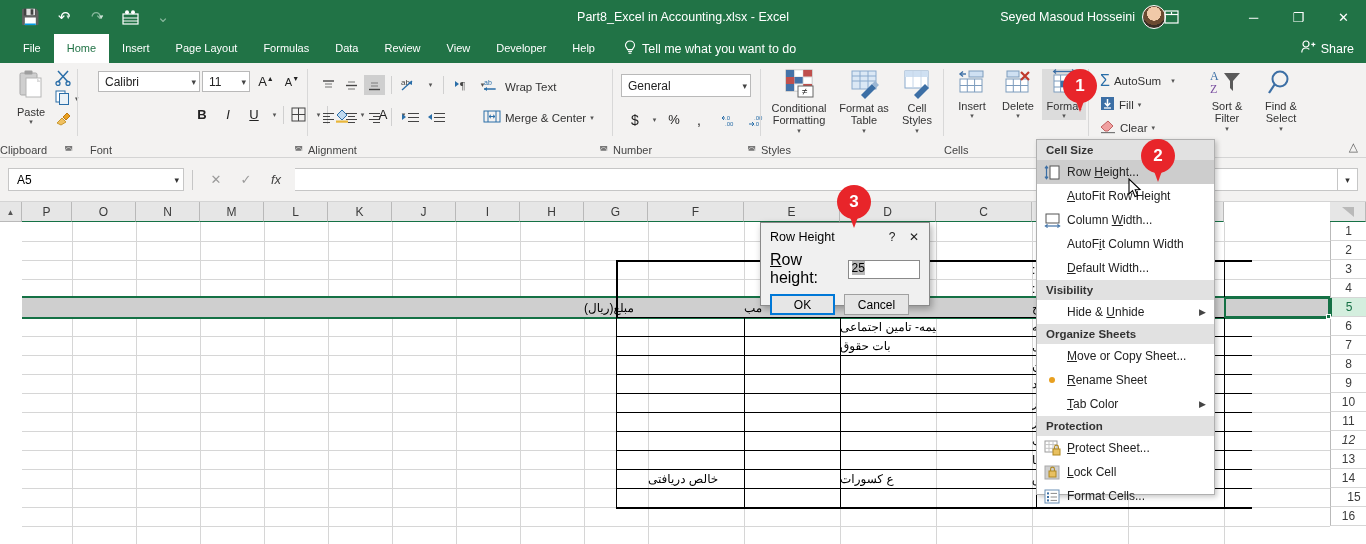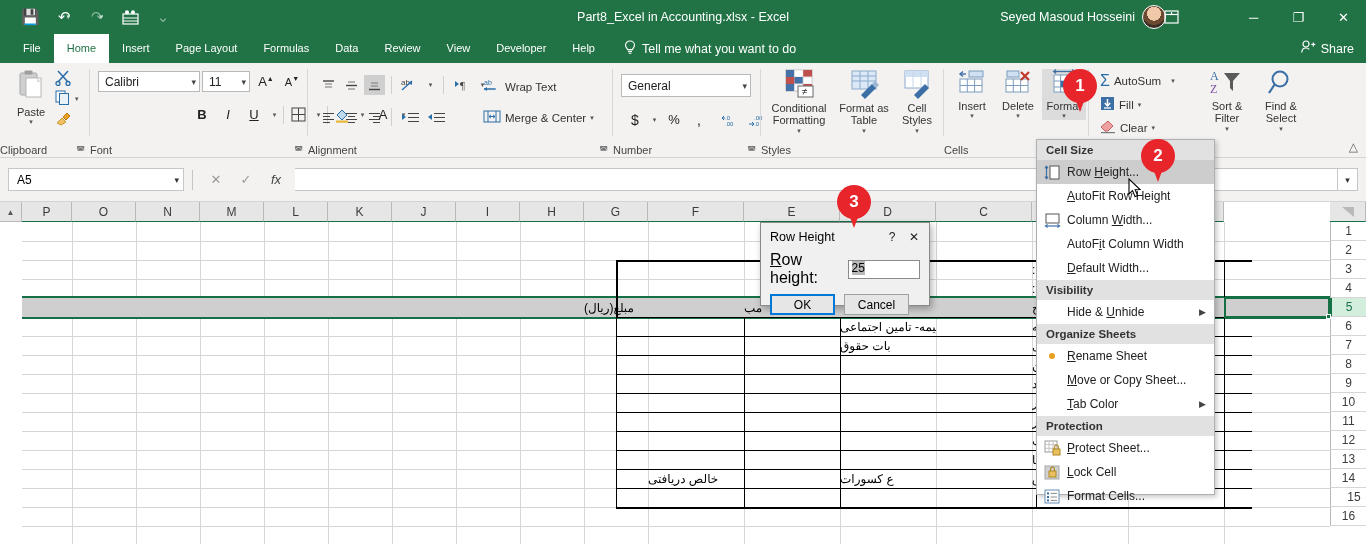--- a/index.html
+++ b/index.html
@@ -237,21 +237,21 @@
             <line x1="10.3" y1="4.4" x2="14.3" y2="4.4" stroke="#fff" stroke-width="1.2"></line>
             <line x1="12.3" y1="2.4" x2="12.3" y2="6.4" stroke="#fff" stroke-width="1.2"></line>
           </svg>
       </span>
       <span>Share</span>
     </div>
   </div>
 
   <div class="ribbon">
 
-    <div class="grp" style="left:0;width:90px;">
+    <div class="grp" style="left:0;width:78px;">
       <div class="bigbtn" style="position:absolute;left:8px;top:6px;width:46px;">
         <span>
           <svg width="30" height="34" viewBox="0 0 30 34">
               <rect x="4" y="4" width="17" height="22" rx="1.5" fill="#cfcfcf" stroke="#a9a9a9"></rect>
               <rect x="8.5" y="1.5" width="8" height="4" rx="1" fill="#9e9e9e"></rect>
               <rect x="10" y="9" width="15" height="19" fill="#fff" stroke="#b6b6b6"></rect>
               <path d="M21 9 l4 4 h-4 z" fill="#dcdcdc"></path>
             </svg>
         </span>
         <span>Paste</span>
@@ -717,21 +717,21 @@
         <div class="rowhdr" style="top: 39px;">2</div>
         <div class="rowhdr" style="top: 58px;">3</div>
         <div class="rowhdr" style="top: 77px;">4</div>
         <div class="rowhdr sel" style="top: 96px;">5</div>
         <div class="rowhdr" style="top: 115px;">6</div>
         <div class="rowhdr" style="top: 134px;">7</div>
         <div class="rowhdr" style="top: 153px;">8</div>
         <div class="rowhdr" style="top: 172px;">9</div>
         <div class="rowhdr" style="top: 191px;">10</div>
         <div class="rowhdr" style="top: 210px;">11</div>
-        <div class="rowhdr" style="top: 229px;">12</div>
+        <div class="rowhdr" style="top: 229px; font-style: italic;">12</div>
         <div class="rowhdr" style="top: 248px;">13</div>
         <div class="rowhdr" style="top: 267px;">14</div>
         <div class="rowhdr" style="top: 286px; padding-left: 11px;">15</div>
         <div class="rowhdr" style="top: 305px;">16</div>
       </div>
 
     <div class="cellgrid">
 
       <div class="vline" style="left:50px;"></div>
       <div class="vline" style="left:114px;"></div>
@@ -858,30 +858,30 @@
           <span class="mlbl"><u>D</u>efault Width...</span>
         </div>
         <div class="mhdr">Visibility</div>
         <div class="mitem">
           <span class="mico"></span>
           <span class="mlbl">Hide &amp; <u>U</u>nhide</span>
           <span class="marrow">▶</span>
         </div>
         <div class="mhdr">Organize Sheets</div>
         <div class="mitem">
+          <span class="mico"></span>
+          <span class="mlbl"><u>M</u>ove or Copy Sheet...</span>
+        </div>
+        <div class="mitem">
           <span class="mico">
             <svg width="12" height="12" viewBox="0 0 12 12">
               <circle cx="6" cy="6" r="3" fill="#e8a020"></circle>
             </svg>
           </span>
           <span class="mlbl"><u>R</u>ename Sheet</span>
-        </div>
-        <div class="mitem">
-          <span class="mico"></span>
-          <span class="mlbl"><u>M</u>ove or Copy Sheet...</span>
         </div>
         <div class="mitem">
           <span class="mico"></span>
           <span class="mlbl"><u>T</u>ab Color</span>
           <span class="marrow">▶</span>
         </div>
         <div class="mhdr">Protection</div>
         <div class="mitem">
           <span class="mico">
             <svg width="17" height="16" viewBox="0 0 17 16">

